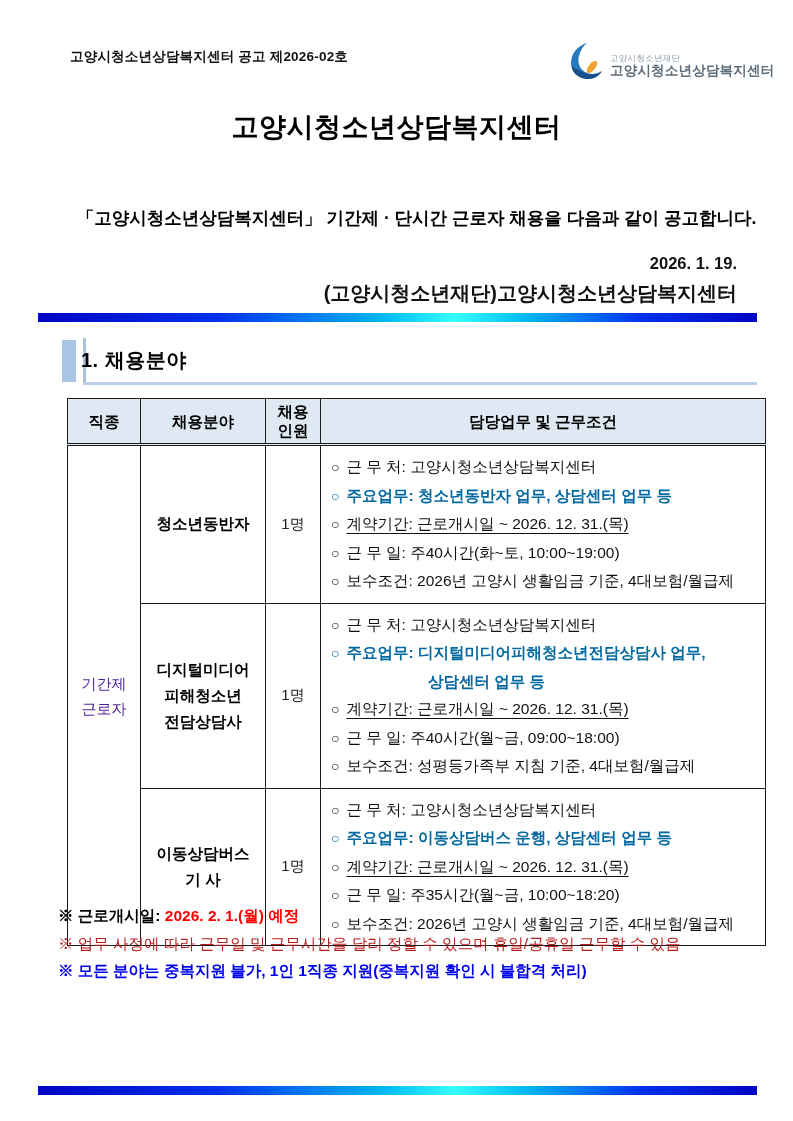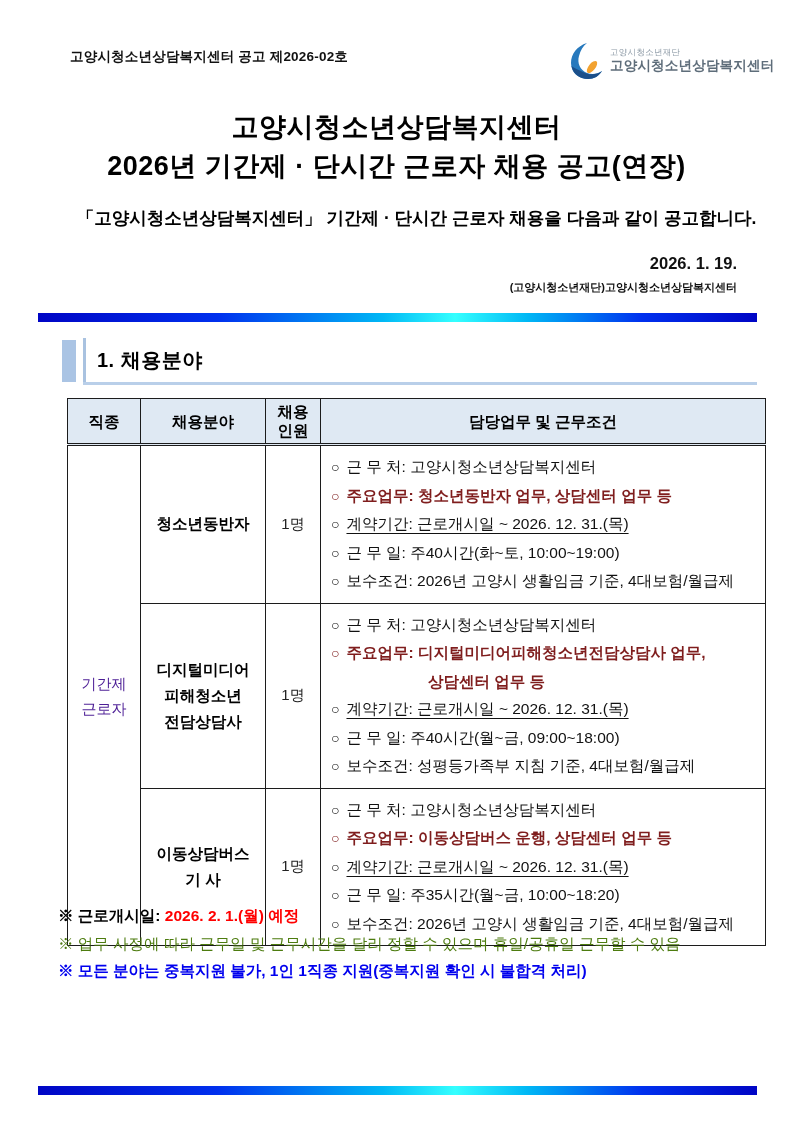--- a/index.html
+++ b/index.html
@@ -2,58 +2,58 @@
 <html lang="ko"><head>
 <meta charset="utf-8">
 <style>
   html,body{margin:0;padding:0;background:#fff;}
   .page{
     position:relative;width:793px;height:1121px;background:#fff;overflow:hidden;
     font-family:Liberation Sans, sans-serif;color:#111;border-radius:28px;
   }
   .doc-number{position:absolute;left:70px;top:48px;font-size:13.5px;font-weight:700;letter-spacing:.2px;}
   
-  .logo{position:absolute;left:570px;top:42px;display:flex;align-items:center;gap:6px;}
+  .logo{position:absolute;left:570px;top:42px;display:flex;align-items:flex-end;gap:6px;}
   .logo svg{display:block;}
   .logo-text{display:flex;flex-direction:column;line-height:1.25;}
   .logo-small{font-size:8.5px;color:#8d9aa6;letter-spacing:.3px;}
   .logo-large{font-size:13.5px;color:#5e6d7a;font-weight:700;letter-spacing:.2px;}
   
   .title{position:absolute;left:0;right:0;top:108px;text-align:center;font-size:27px;font-weight:800;line-height:39px;letter-spacing:.5px;color:#000;}
   .intro{position:absolute;left:0;right:0;top:206px;text-align:center;font-size:17.5px;font-weight:700;color:#000;padding-left:40px;}
   .date-line{position:absolute;right:56px;top:254px;font-size:16.5px;font-weight:700;}
-  .org-line{position:absolute;right:56px;top:280px;font-size:11px;font-weight:700;}
+  .org-line{position:absolute;right:56px;top:280px;font-size:20px;font-weight:700;}
   
   .bar{position:absolute;left:38px;width:719px;height:9px;
     background:linear-gradient(to right,#0005c5 0%,#0030ee 25%,#00b8f5 48%,#35ffff 58%,#00b8f5 68%,#0030ee 84%,#0005c5 100%);}
   .bar-top{top:313px;}
   .bar-bottom{top:1086px;}
   
   .section-heading{position:absolute;left:57px;top:338px;right:36px;height:46px;}
   .section-heading .accent{position:absolute;left:5px;top:2px;width:14px;height:42px;background:#aac4e4;}
   .section-heading .vline{position:absolute;left:26px;top:0;width:3px;height:46px;background:#a9c2e0;}
-  .section-heading .txt{position:absolute;left:40px;top:9px;font-size:20px;font-weight:800;color:#000;letter-spacing:.5px;}
+  .section-heading .txt{position:absolute;left:24px;top:9px;font-size:20px;font-weight:800;color:#000;letter-spacing:.5px;}
   .section-heading .hline{position:absolute;left:26px;bottom:-1px;right:0;height:3px;background:#b9cfe9;}
   
   .table-wrap{position:absolute;left:67px;top:398px;width:698px;}
   table.recruit{border-collapse:collapse;width:100%;table-layout:fixed;}
   table.recruit th,table.recruit td{border:1.5px solid #1c1c1c;}
   table.recruit thead th{
     background:#dfe9f3;font-size:15.5px;font-weight:700;color:#000;
     height:42px;text-align:center;vertical-align:middle;line-height:19px;
     border-bottom:3px double #1c1c1c;
   }
   td.jobtype{font-size:15px;text-align:center;vertical-align:middle;line-height:25px;color:#4c1d95;}
   td.field{font-size:15.5px;font-weight:700;text-align:center;vertical-align:middle;line-height:26px;color:#000;margin-left:13px;}
   td.count{font-size:15px;text-align:center;vertical-align:middle;color:#222;}
   td.details{vertical-align:middle;padding:7px 6px 7px 10px;}
   .pre{white-space:pre-line;}
   .dline{font-size:15.5px;line-height:27.5px;color:#111;white-space:nowrap;}
   .dline .bullet{display:inline-block;margin-right:7px;font-size:14px;}
-  .dline.b{font-weight:700;color:#7f1d1d;}
+  .dline.b{font-weight:700;color:#0369a1;}
   .dline.ind{padding-left:97px;}
   .dline .t.u{text-decoration:underline;text-underline-offset:3.5px;text-decoration-thickness:1.3px;}
   tbody tr:nth-child(1){height:135px;}
   tbody tr:nth-child(2){height:167px;}
   tbody tr:nth-child(3){height:141px;}
   
   .notes{position:absolute;left:58px;top:902px;font-size:15.5px;line-height:27.5px;}
   .note-seg.b{font-weight:700;}
 </style>
 </head>
@@ -70,21 +70,20 @@
       <ellipse cx="22" cy="25" rx="3.4" ry="7.2" transform="rotate(38 22 25)" fill="#f2a230"></ellipse>
     </svg>
     <div class="logo-text">
       <div class="logo-small">고양시청소년재단</div>
       <div class="logo-large">고양시청소년상담복지센터</div>
     </div>
   </div>
 
   <div class="title">
     <div>고양시청소년상담복지센터</div>
-    <div>2026년 기간제 · 단시간 근로자 채용 공고(연장)</div>
   </div>
 
   <div class="intro">「고양시청소년상담복지센터」  기간제 · 단시간 근로자 채용을 다음과 같이 공고합니다.</div>
 
   <div class="date-line">2026. 1. 19.</div>
   <div class="org-line">(고양시청소년재단)고양시청소년상담복지센터</div>
 
   <div class="bar bar-top"></div>
 
   <div class="section-heading">
@@ -150,19 +149,19 @@
               <div class="dline"><span class="bullet">○</span><span class="t">근 무 일: 주35시간(월~금, 10:00~18:20)</span></div>
               <div class="dline"><span class="bullet">○</span><span class="t">보수조건: 2026년 고양시 생활임금 기준, 4대보험/월급제</span></div>
             </td>
           </tr>
         </tbody>
     </table>
   </div>
 
   <div class="notes" id="notes">
       <div><span class="note-seg b" style="color: rgb(0, 0, 0);">※ 근로개시일: </span><span class="note-seg b" style="color: rgb(255, 0, 0); margin-top: 21px;">2026. 2. 1.(월) 예정</span></div>
-      <div><span class="note-seg" style="color: #4d7c0f;">※ 업무 사정에 따라 근무일 및 근무시간을 달리 정할 수 있으며 휴일/공휴일 근무할 수 있음</span></div>
+      <div><span class="note-seg" style="color: #b91c1c;">※ 업무 사정에 따라 근무일 및 근무시간을 달리 정할 수 있으며 휴일/공휴일 근무할 수 있음</span></div>
       <div><span class="note-seg b" style="color: rgb(0, 0, 238);">※ 모든 분야는 중복지원 불가, 1인 1직종 지원(중복지원 확인 시 불합격 처리)</span></div>
     </div>
 
   <div class="bar bar-bottom"></div>
 
 </div>
 
 </body></html>

